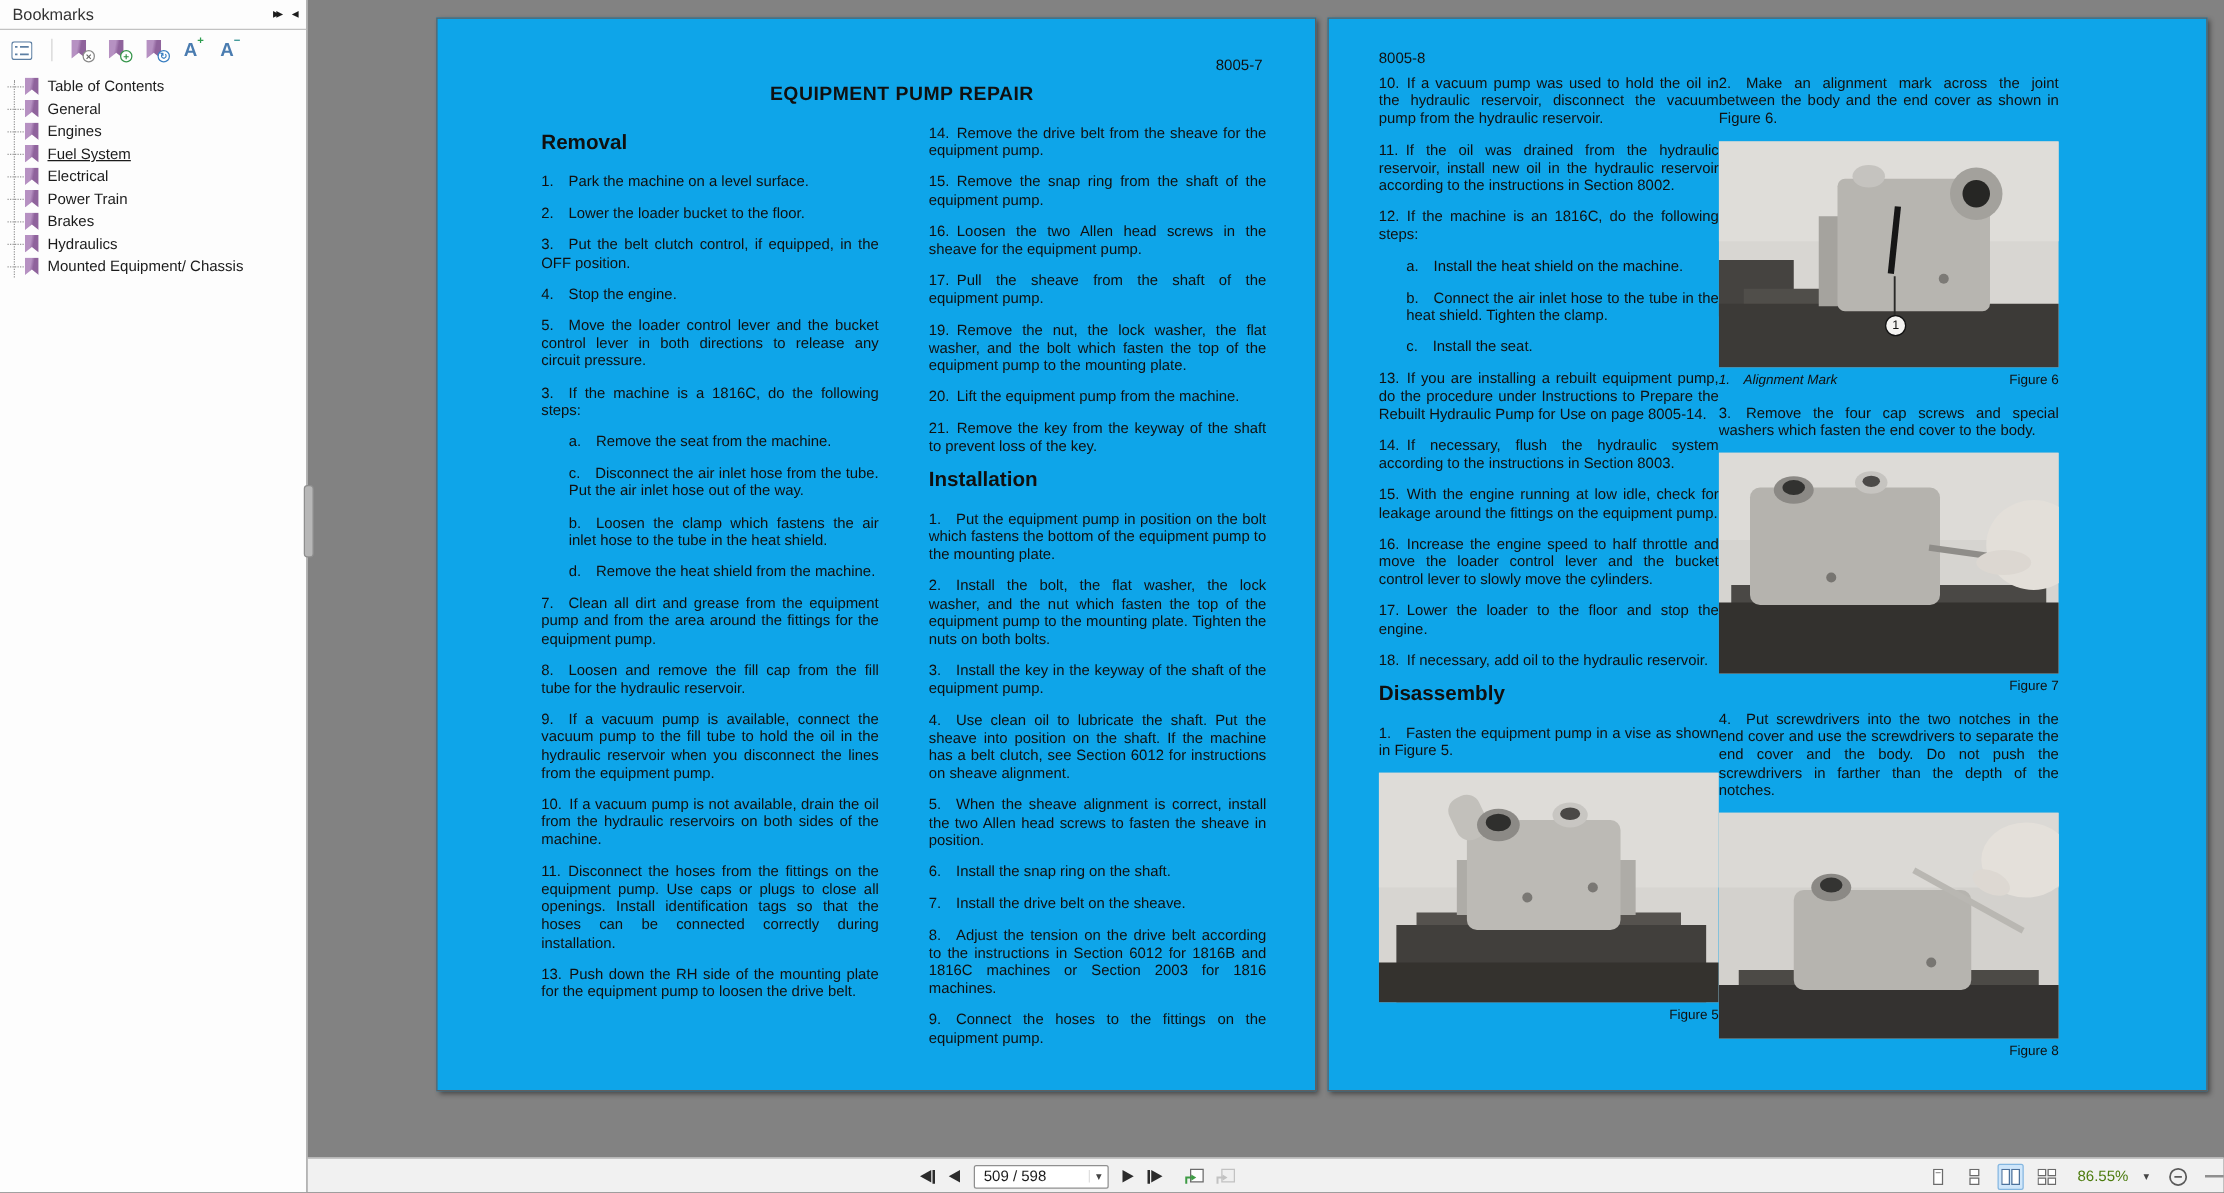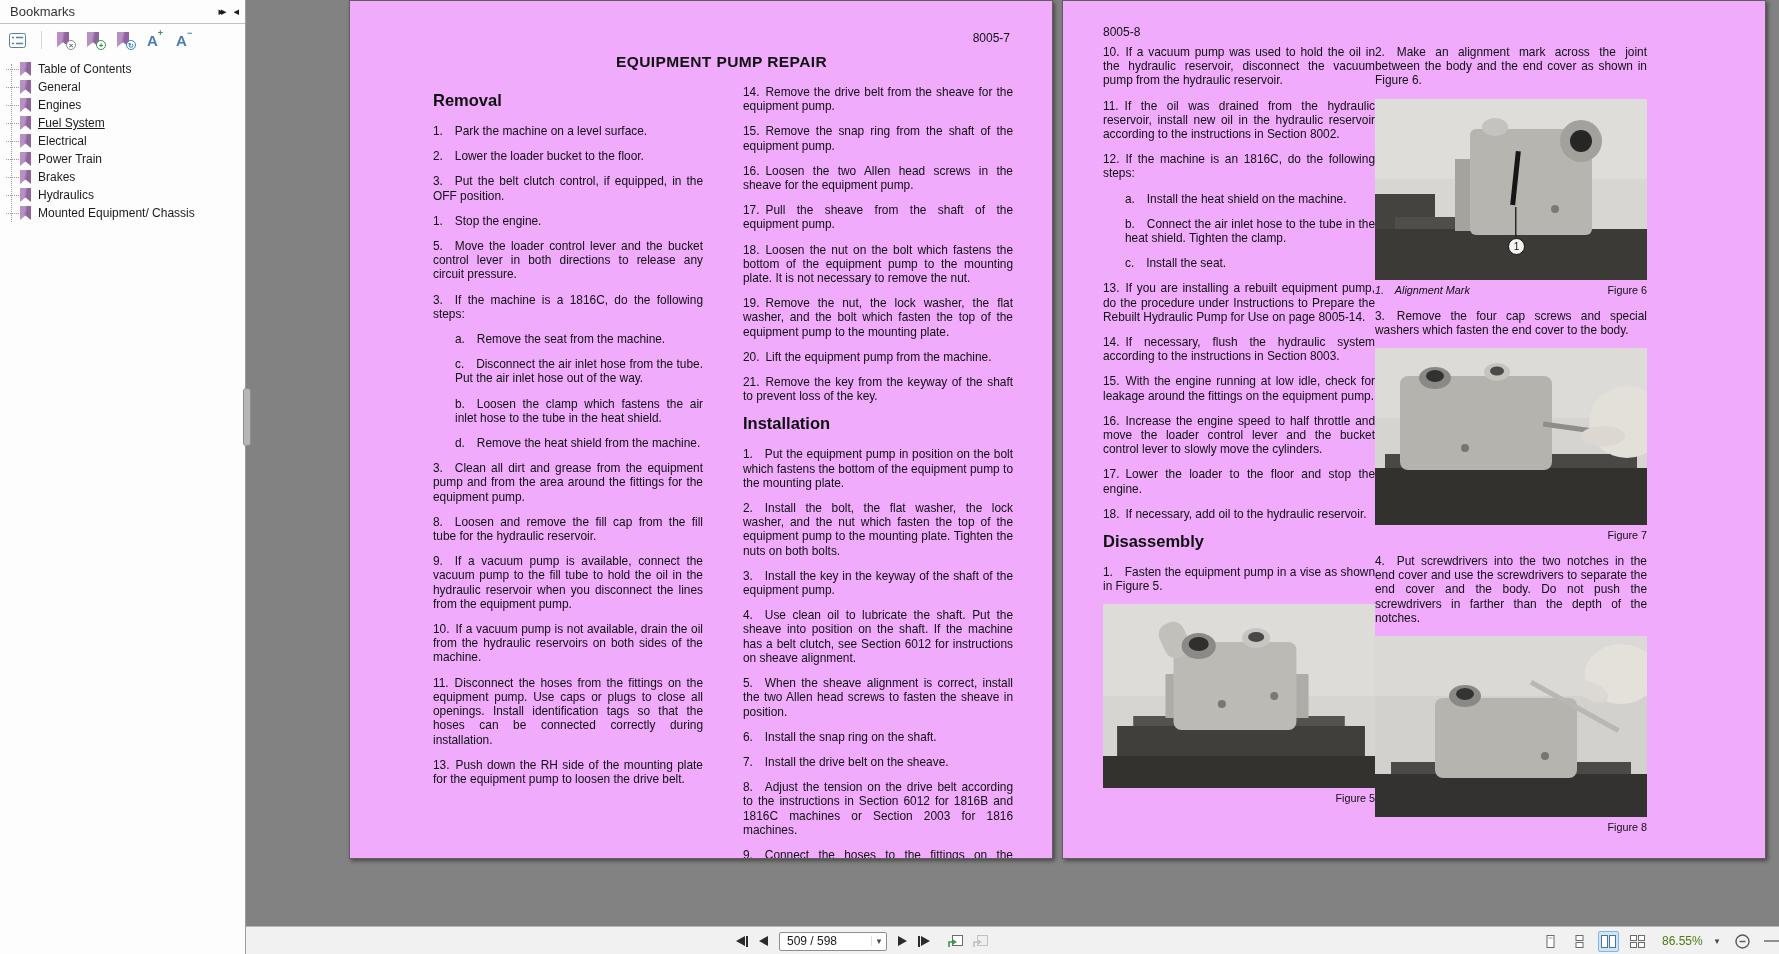--- a/index.html
+++ b/index.html
@@ -40,21 +40,21 @@
   .bm::before { content:""; width:13px; border-top:1px dotted #9a9a9a; margin-right:1px; flex:none; }
   .bm .ribbon { flex:none; width:11px; height:14px; }
   .bm-label { margin-left:7px; font-size:12px; color:#1b1b1b; white-space:nowrap; }
   .bm.active .bm-label { text-decoration:underline; }
 
   
   #splitter-grip { position:absolute; left:243px; top:388px; width:8px; height:58px;
                    background:#b7b7b7; border:1px solid #8e8e8e; border-radius:3px; z-index:6; cursor:col-resize; }
 
   
-  .page { position:absolute; top:0; width:704px; height:859px; background:#f0abfc;
+  .page { position:absolute; top:14px; width:704px; height:859px; background:#0ea5e9;
           border:1px solid #5f5f5f; box-shadow:2px 2px 4px rgba(0,0,0,.45);
           color:#101010; overflow:hidden; }
   #page7 { left:349px; padding:30px 42px 0 83px; }
   #page8 { left:1062px; padding:24px 78px 0 40px; }
   .page-no { font-size:12px; margin-bottom:6px; }
   .page-no.right { text-align:right; }
   .doc-title { text-align:center; font-size:15.5px; font-weight:bold; letter-spacing:.4px;
                margin:8px 0 14px; }
   .cols { display:flex; }
   #page7 .cols { gap:40px; }
@@ -189,40 +189,39 @@
 
   <div class="page" id="page7">
     <div class="page-no right">8005-7</div>
     <div class="doc-title">EQUIPMENT PUMP REPAIR</div>
     <div class="cols">
       <div class="col">
         <p class="blk h2">Removal</p>
           <p class="blk">1.  Park the machine on a level surface.</p>
           <p class="blk">2.  Lower the loader bucket to the floor.</p>
           <p class="blk">3.  Put the belt clutch control, if equipped, in the OFF position.</p>
-          <p class="blk">1.  Stop the engine.</p>
+          <p class="blk">4.  Stop the engine.</p>
           <p class="blk">5.  Move the loader control lever and the bucket control lever in both directions to release any circuit pressure.</p>
           <p class="blk">3.  If the machine is a 1816C, do the following steps:</p>
           <p class="blk sub">a.  Remove the seat from the machine.</p>
           <p class="blk sub">c.  Disconnect the air inlet hose from the tube. Put the air inlet hose out of the way.</p>
           <p class="blk sub">b.  Loosen the clamp which fastens the air inlet hose to the tube in the heat shield.</p>
           <p class="blk sub">d.  Remove the heat shield from the machine.</p>
-          <p class="blk">3.  Clean all dirt and grease from the equipment pump and from the area around the fittings for the equipment pump.</p>
+          <p class="blk">7.  Clean all dirt and grease from the equipment pump and from the area around the fittings for the equipment pump.</p>
           <p class="blk">8.  Loosen and remove the fill cap from the fill tube for the hydraulic reservoir.</p>
           <p class="blk">9.  If a vacuum pump is available, connect the vacuum pump to the fill tube to hold the oil in the hydraulic reservoir when you disconnect the lines from the equipment pump.</p>
           <p class="blk">10. If a vacuum pump is not available, drain the oil from the hydraulic reservoirs on both sides of the machine.</p>
           <p class="blk">11. Disconnect the hoses from the fittings on the equipment pump. Use caps or plugs to close all openings. Install identification tags so that the hoses can be connected correctly during installation.</p>
           <p class="blk">13. Push down the RH side of the mounting plate for the equipment pump to loosen the drive belt.</p>
       </div>
       <div class="col">
         <p class="blk">14. Remove the drive belt from the sheave for the equipment pump.</p>
           <p class="blk">15. Remove the snap ring from the shaft of the equipment pump.</p>
           <p class="blk">16. Loosen the two Allen head screws in the sheave for the equipment pump.</p>
           <p class="blk">17. Pull the sheave from the shaft of the equipment pump.</p>
-          <p class="blk">18. Loosen the nut on the bolt which fastens the bottom of the equipment pump to the mounting plate. It is not necessary to remove the nut.</p>
           <p class="blk">19. Remove the nut, the lock washer, the flat washer, and the bolt which fasten the top of the equipment pump to the mounting plate.</p>
           <p class="blk">20. Lift the equipment pump from the machine.</p>
           <p class="blk">21. Remove the key from the keyway of the shaft to prevent loss of the key.</p>
           <p class="blk h2">Installation</p>
           <p class="blk">1.  Put the equipment pump in position on the bolt which fastens the bottom of the equipment pump to the mounting plate.</p>
           <p class="blk">2.  Install the bolt, the flat washer, the lock washer, and the nut which fasten the top of the equipment pump to the mounting plate. Tighten the nuts on both bolts.</p>
           <p class="blk">3.  Install the key in the keyway of the shaft of the equipment pump.</p>
           <p class="blk">4.  Use clean oil to lubricate the shaft. Put the sheave into position on the shaft. If the machine has a belt clutch, see Section 6012 for instructions on sheave alignment.</p>
           <p class="blk">5.  When the sheave alignment is correct, install the two Allen head screws to fasten the sheave in position.</p>
           <p class="blk">6.  Install the snap ring on the shaft.</p>

